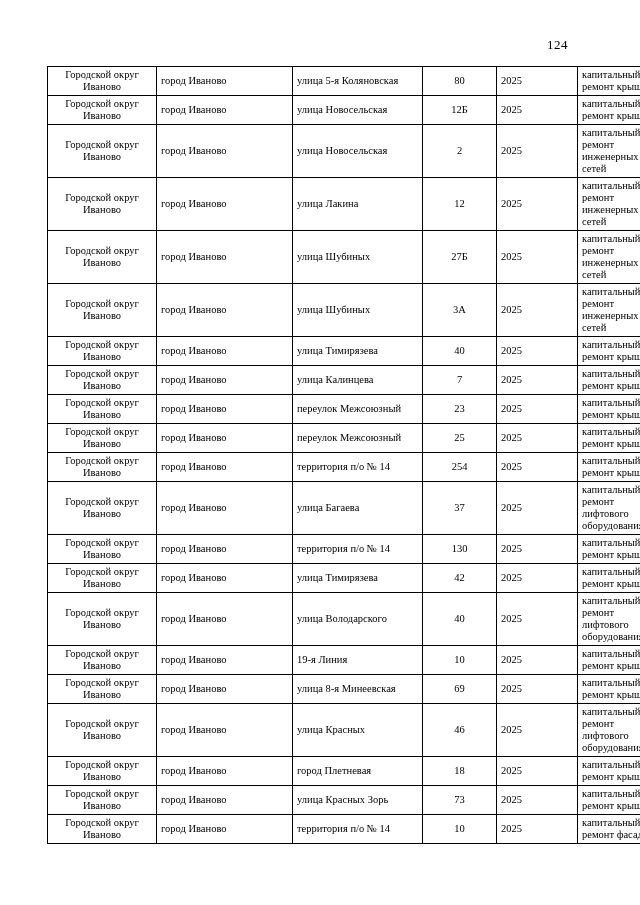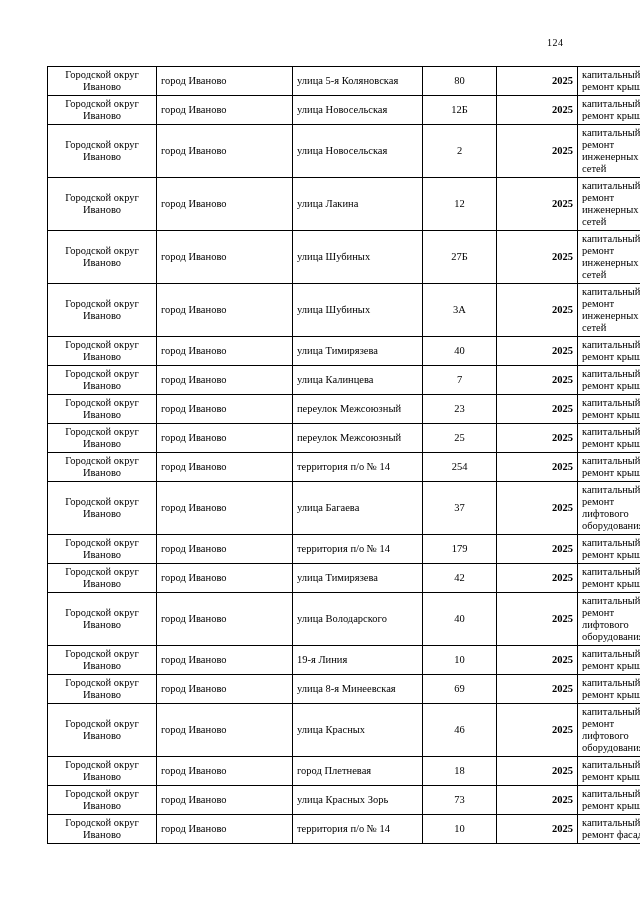--- a/index.html
+++ b/index.html
@@ -12,21 +12,21 @@
     width: 640px;
     height: 905px;
     font-family: "Liberation Serif", serif;
     color: #000000;
     overflow: hidden;
   }
   .page-number {
     position: absolute;
     top: 37px;
     left: 547px;
-    font-size: 10px;
+    font-size: 13px;
     letter-spacing: 0.5px;
   }
   table.repair-table {
     position: absolute;
     top: 66px;
     left: 47px;
     width: 570px;
     border-collapse: collapse;
     table-layout: fixed;
   }
@@ -36,21 +36,21 @@
     line-height: 12px;
     padding: 2px 4px;
     vertical-align: middle;
     white-space: pre-line;
     overflow: hidden;
   }
   td.c1 { width: 100px; text-align: center; }
   td.c2 { width: 127px; white-space: nowrap; margin-top: 37px; }
   td.c3 { width: 121px; white-space: nowrap; }
   td.c4 { width: 65px;  text-align: center; }
-  td.c5 { width: 72px;  text-align: right; font-weight: bold; }
+  td.c5 { width: 72px;  text-align: left; }
   td.c6 { width: 85px; }
 </style>
 </head>
 <body>
 
 <div class="page-number">124</div>
 
 <table class="repair-table">
   <tbody>
       <tr>
@@ -181,21 +181,21 @@
     <td class="c6">капитальный
 ремонт
 лифтового
 оборудования</td>
   </tr>
       <tr>
     <td class="c1">Городской округ
 Иваново</td>
     <td class="c2">город Иваново</td>
     <td class="c3">территория п/о № 14</td>
-    <td class="c4">179</td>
+    <td class="c4">130</td>
     <td class="c5">2025</td>
     <td class="c6">капитальный
 ремонт крыши</td>
   </tr>
       <tr>
     <td class="c1">Городской округ
 Иваново</td>
     <td class="c2">город Иваново</td>
     <td class="c3">улица Тимирязева</td>
     <td class="c4">42</td>

